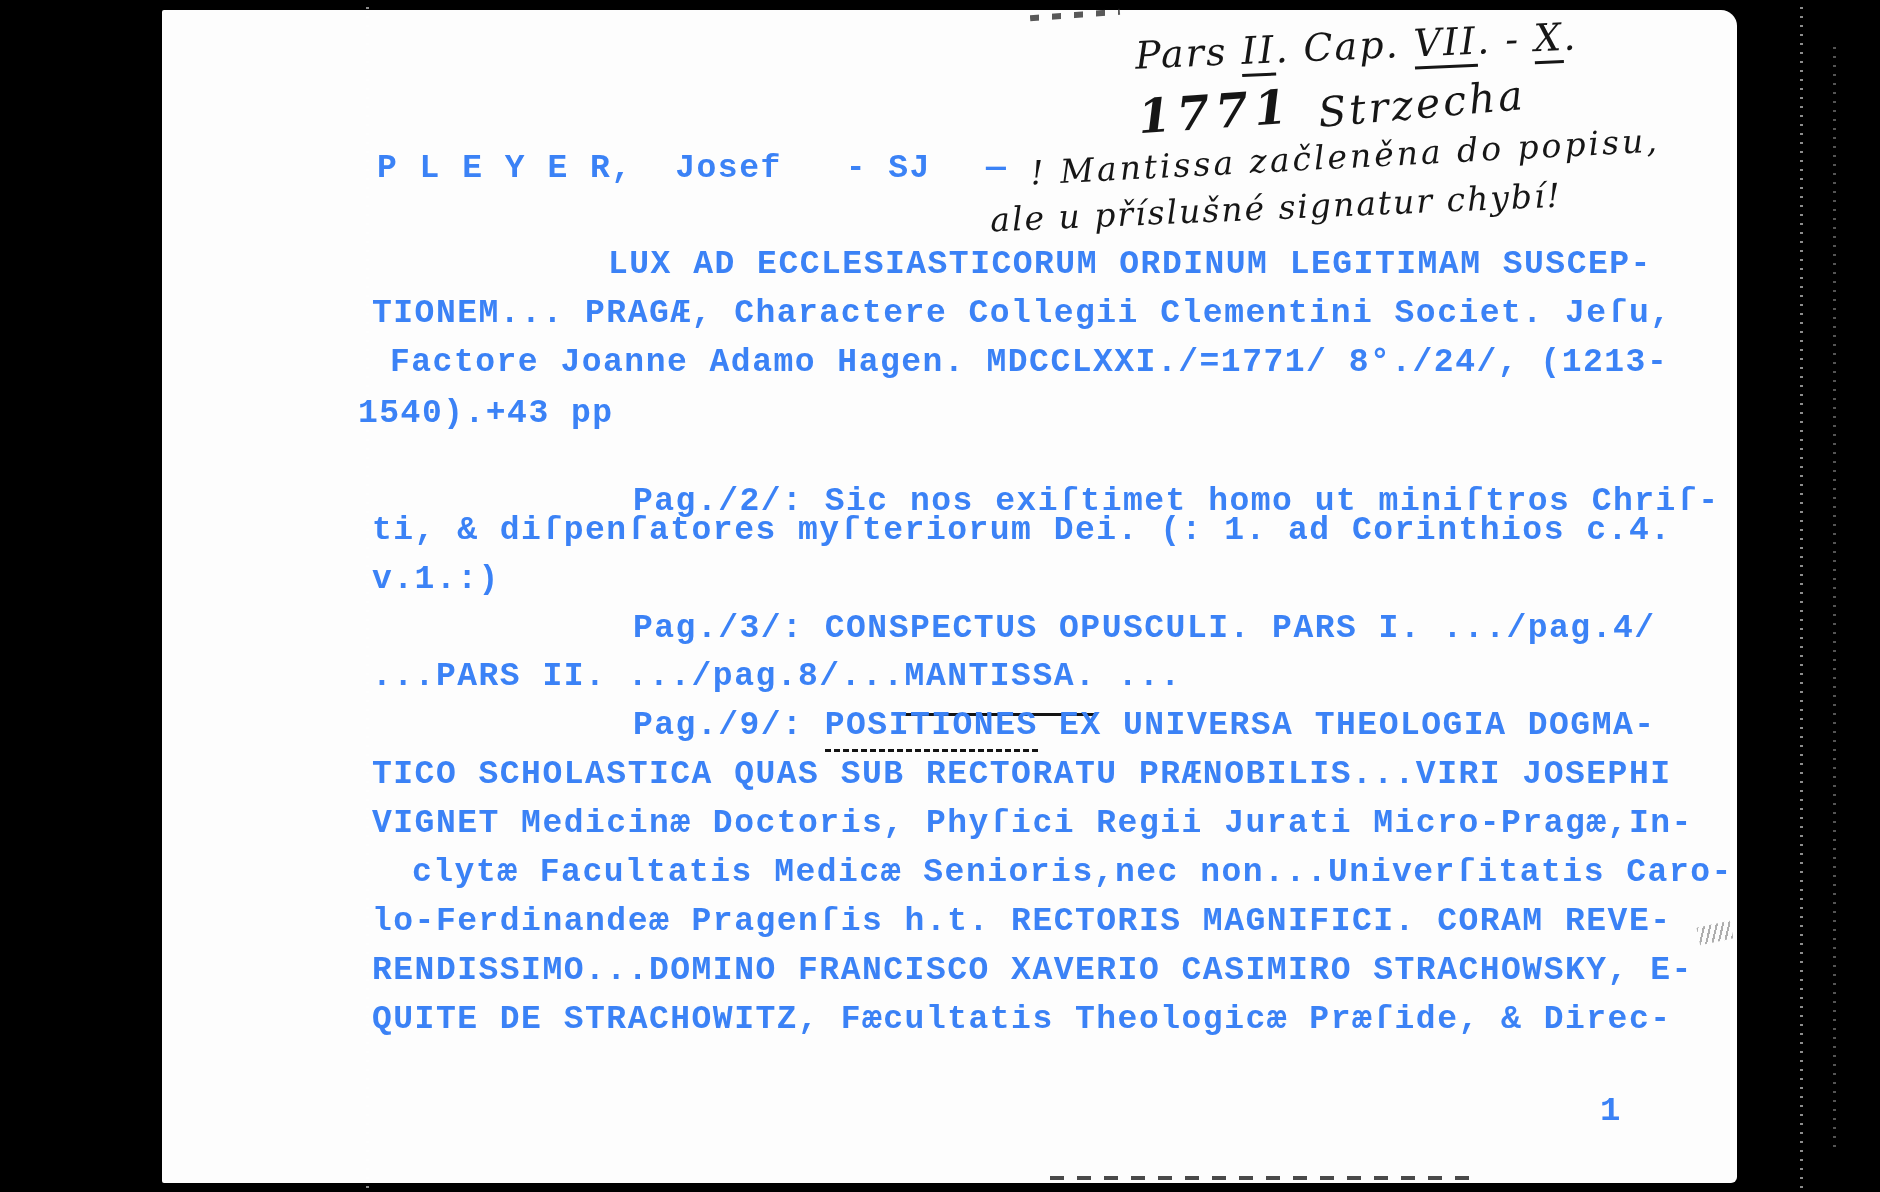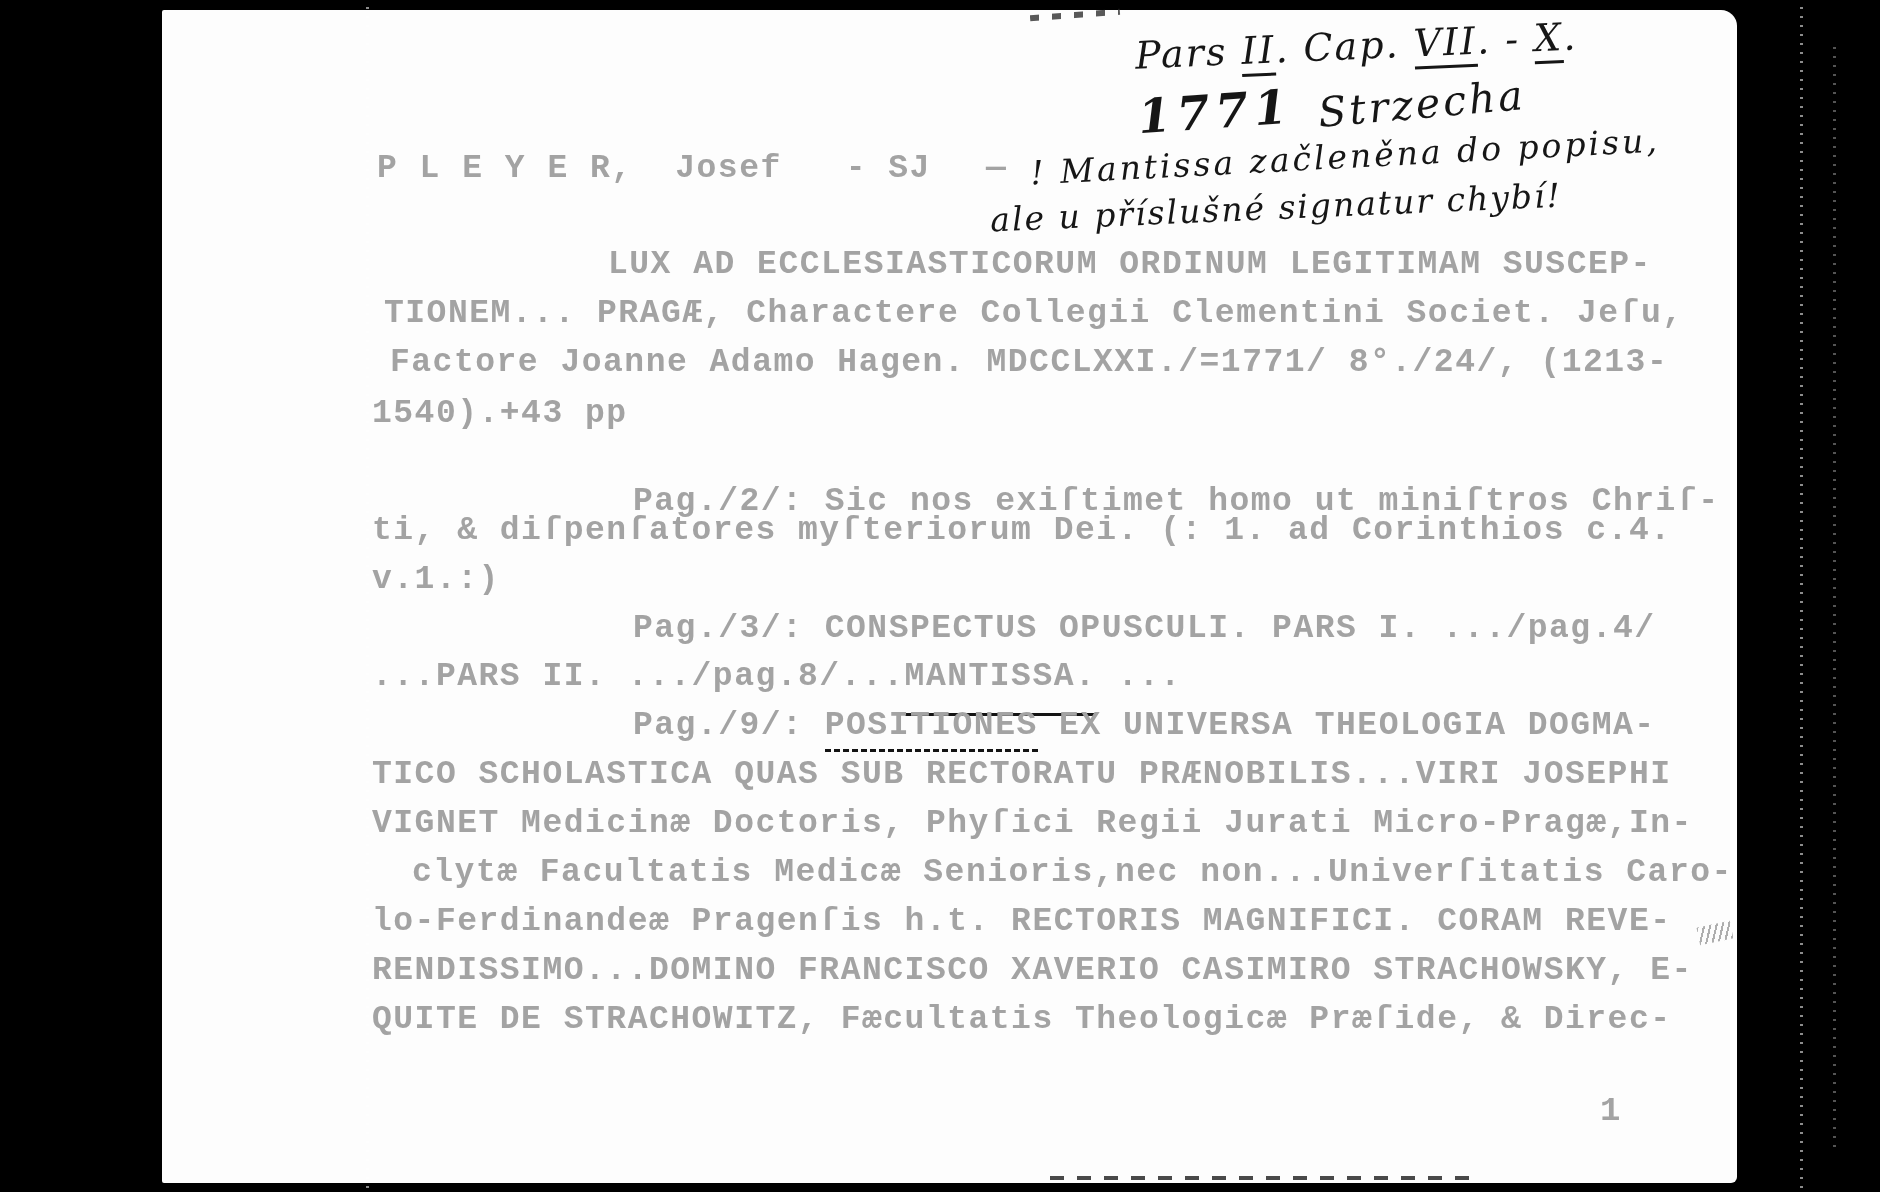--- a/index.html
+++ b/index.html
@@ -7,33 +7,33 @@
     width:1880px;height:1192px;position:relative;overflow:hidden;
     background:#000;
     font-family:"Liberation Mono","DejaVu Sans Mono",monospace;
   }
   .page{
     position:absolute;left:162px;top:10px;width:1575px;height:1173px;
     background:#fdfdfd;border-radius:2px 16px 6px 2px;
   }
   
   .typed{
-    position:absolute;color:#a3a3a3;
+    position:absolute;color:#3b82f6;
     font:700 33px/1.15 "Liberation Mono","DejaVu Sans Mono",monospace;
     letter-spacing:1.5px;white-space:pre;
   }
   .u-solid{border-bottom:3px solid #141414;padding-bottom:18px;}
   .u-dashed{border-bottom:3px dashed #141414;padding-bottom:5px;}
   
   .heading{left:377px;top:150px;}
   .hdash{left:986px;top:150px;}
   .l0{left:608px;top:246px;}
-  .l1{left:372px;top:295px;margin-left:12px;}
+  .l1{left:372px;top:295px;}
   .l2{left:390px;top:344px;}
-  .l3{left:372px;top:395px;text-align:right;}
+  .l3{left:358px;top:395px;text-align:right;}
   .l4{left:633px;top:463px;margin-top:20px;}
   .l5{left:372px;top:512px;}
   .l6{left:372px;top:561px;}
   .l7{left:633px;top:610px;}
   .l8{left:372px;top:658px;}
   .l9{left:633px;top:707px;}
   .l10{left:372px;top:756px;}
   .l11{left:372px;top:805px;}
   .l12{left:372px;top:854px;margin-left:40px;}
   .l13{left:372px;top:903px;}

